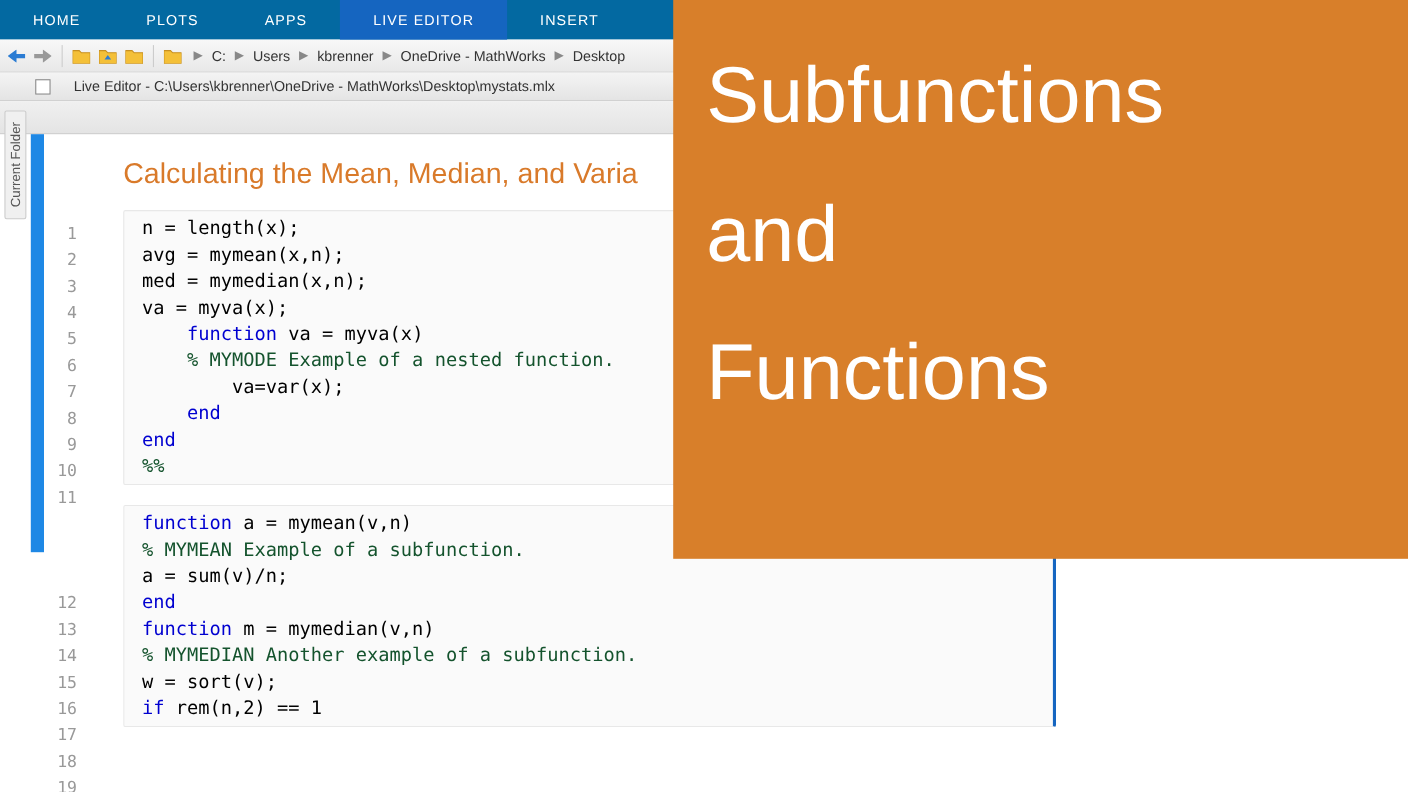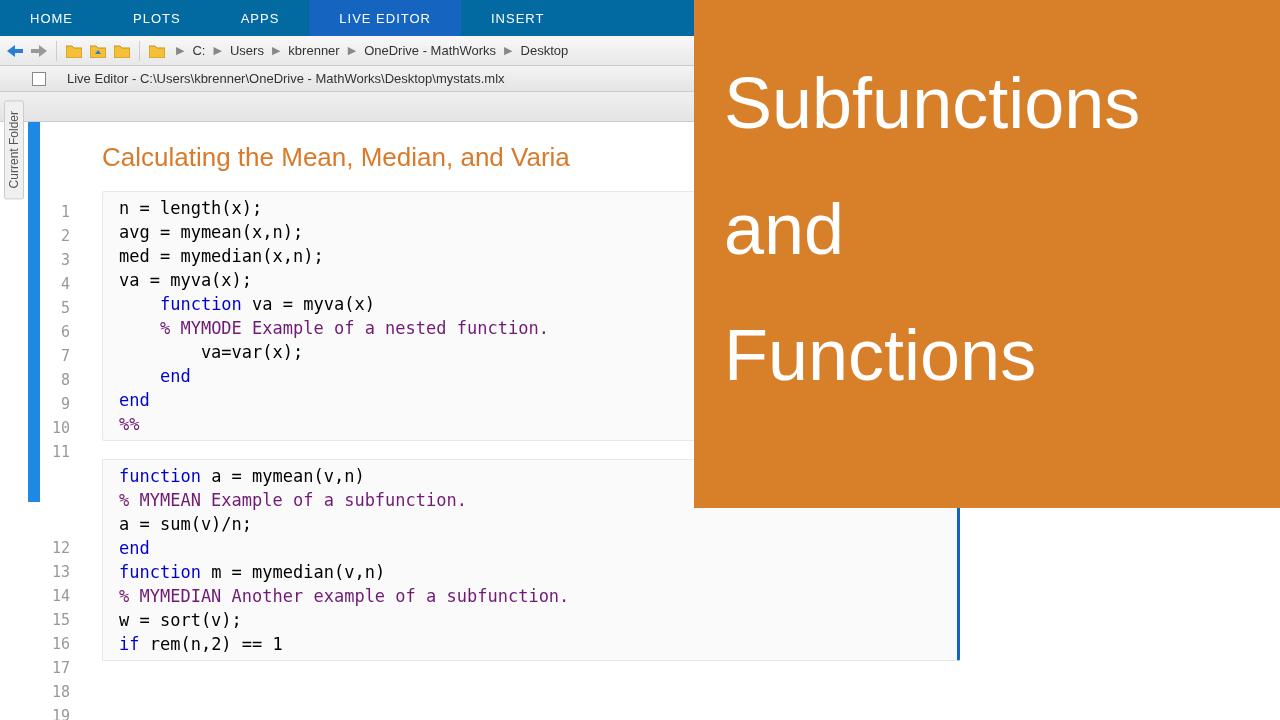--- a/index.html
+++ b/index.html
@@ -22,32 +22,32 @@
 .filetab { background: #fff; border: 1px solid #bbb; border-bottom: none; border-radius: 4px 4px 0 0; padding: 6px 10px; font-size: 13px; display: flex; align-items: center; gap: 8px; position: relative; top: 1px; }
 .filetab .close { color: #888; cursor: pointer; font-size: 14px; line-height: 1; }
 .newtab { width: 26px; height: 26px; border: 1px solid #bbb; border-bottom: none; border-radius: 4px 4px 0 0; display: flex; align-items: center; justify-content: center; margin-left: 2px; background: #f4f4f4; cursor: pointer; font-size: 16px; color: #666; position: relative; top: 1px; }
 
 .vertical-label { position: absolute; left: 4px; top: 100px; writing-mode: vertical-rl; transform: rotate(180deg); font-size: 12px; color: #555; background: #f0f0f0; border: 1px solid #ccc; padding: 10px 2px; border-radius: 2px; }
 
 .editor-area { position: relative; background: #fff; }
 .bluebar { position: absolute; left: 28px; top: 0; width: 12px; background: #1e88e5; height: 380px; }
 .gutter { position: absolute; left: 44px; top: 0; width: 32px; text-align: right; color: #999; font-family: 'Consolas', monospace; font-size: 15px; }
 .gutter div { height: 24px; line-height: 24px; padding-right: 6px; }
-.content { position: absolute; left: 66px; top: 0; right: 320px; }
+.content { position: absolute; left: 76px; top: 0; right: 320px; }
 
 .doc-title { font-size: 26px; color: #d97a2a; font-weight: 400; padding: 20px 0 18px 36px; }
 .codebox { background: #fafafa; border: 1px solid #e8e8e8; border-radius: 2px; margin-left: 36px; padding: 4px 0; }
 .codeline { font-family: 'Consolas', monospace; font-size: 17px; line-height: 24px; height: 24px; padding-left: 16px; white-space: pre; }
 .kw { color: #0000d0; font-weight: 500; }
-.cm { color: #701a75; }
+.cm { color: #14532d; }
 
 .section-divider { height: 18px; }
 .codebox2 { border-right: 3px solid #1565c0; }
 
-.overlay { position: absolute; right: 0; top: 0; width: 586px; height: 508px; background: #d87f2a; color: #fff; font-size: 72px; font-family: 'Segoe UI Light', 'Arial', sans-serif; font-weight: 300; padding: 40px 30px; line-height: 1.75; }
+.overlay { position: absolute; right: 0; top: 0; width: 668px; height: 508px; background: #d87f2a; color: #fff; font-size: 72px; font-family: 'Segoe UI Light', 'Arial', sans-serif; font-weight: 300; padding: 24px 30px; line-height: 1.75; }
 
 svg { display: block; }
 </style>
 </head>
 <body>
 
 <div class="topbar">
   <div class="tab">HOME</div>
   <div class="tab">PLOTS</div>
   <div class="tab">APPS</div>

